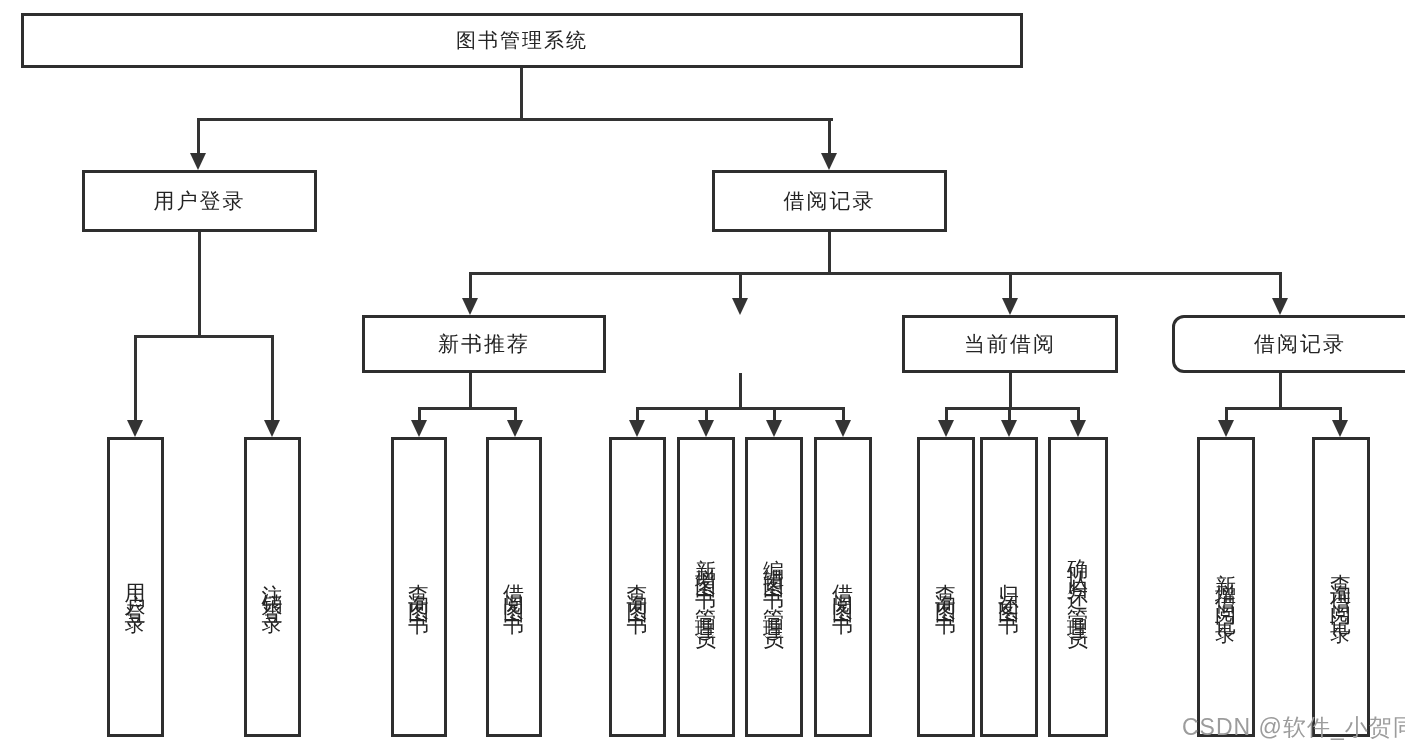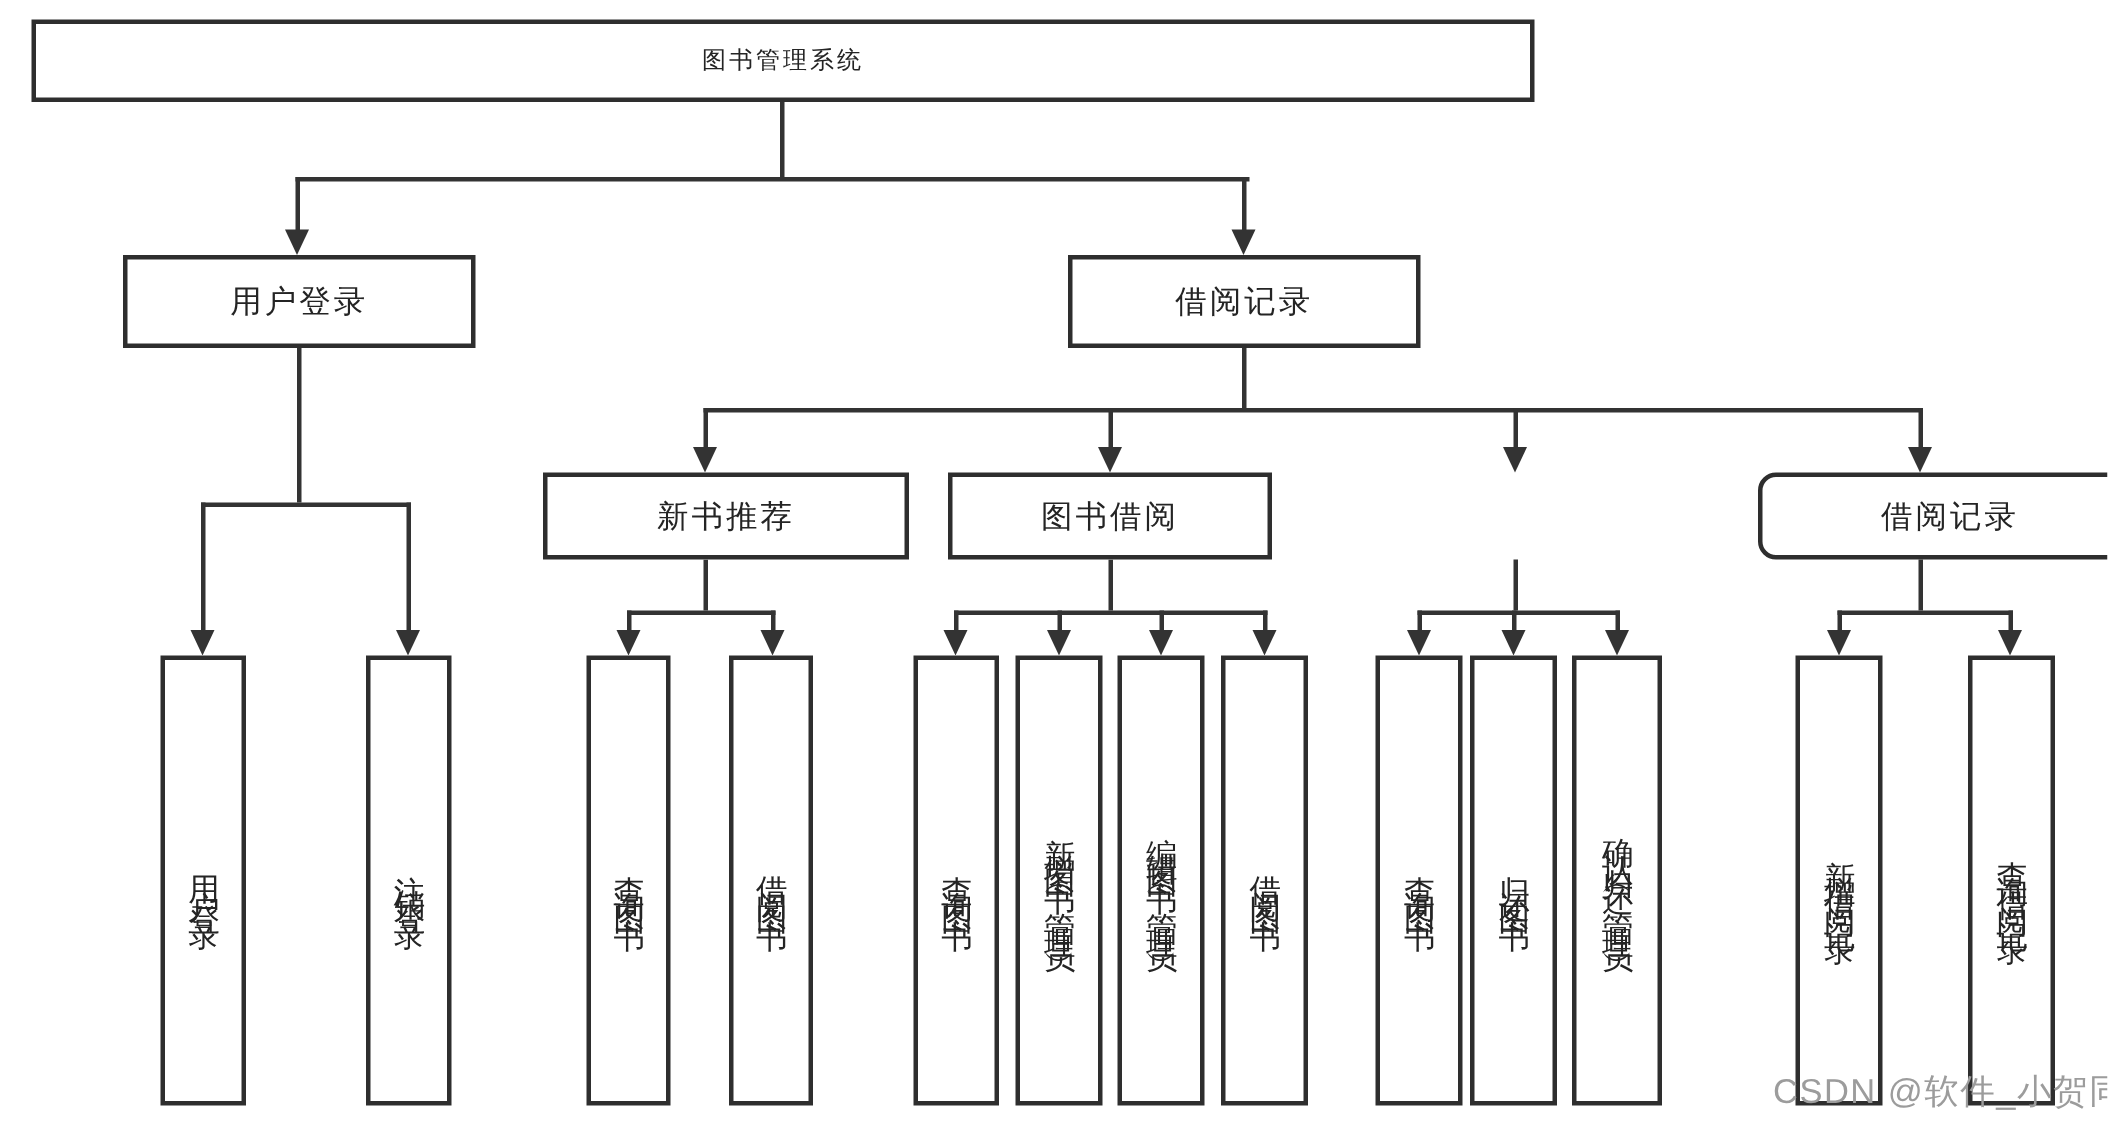--- a/index.html
+++ b/index.html
@@ -25,21 +25,21 @@
     align-items: center;
     justify-content: center;
     z-index: 2;
   }
   .h-label {
     font-size: 21px;
     letter-spacing: 2px;
     color: #242424;
     white-space: nowrap;
   }
-  .root-label { font-size: 16px; }
+  .root-label { font-size: 20px; }
   .v-label {
     writing-mode: vertical-rl;
     font-size: 21px;
     letter-spacing: 10px;
     color: #242424;
     line-height: 1;
   }
   .vline {
     position: absolute;
     width: 3px;
@@ -109,22 +109,22 @@
   <div class="vline" style="left:739px; top:272px; height:29px;"></div>
   <div class="arrowhead" style="left:732px; top:298px;"></div>
   <div class="vline" style="left:1009px; top:272px; height:29px;"></div>
   <div class="arrowhead" style="left:1002px; top:298px;"></div>
   <div class="vline" style="left:1279px; top:272px; height:29px;"></div>
   <div class="arrowhead" style="left:1272px; top:298px;"></div>
 
   <div class="box" style="left:362px; top:315px; width:244px; height:58px;">
     <span class="h-label">新书推荐</span>
   </div>
-  <div class="box" style="left:632px; top:315px; width:216px; height:58px;">
-    <span class="h-label">图书借阅</span>
+  <div class="box" style="left:902px; top:315px; width:216px; height:58px;">
+    <span class="h-label">当前借阅</span>
   </div>
   <div class="box" style="left:1172px; top:315px; width:256px; height:58px;border-radius:12px;">
     <span class="h-label">借阅记录</span>
   </div>
 
   <div class="vline" style="left:469px; top:373px; height:34px;"></div>
   <div class="hline" style="left:418px; top:407px; width:99px;"></div>
   <div class="vline" style="left:418px; top:407px; height:16px;"></div>
   <div class="arrowhead" style="left:411px; top:420px;"></div>
   <div class="vline" style="left:514px; top:407px; height:16px;"></div>

